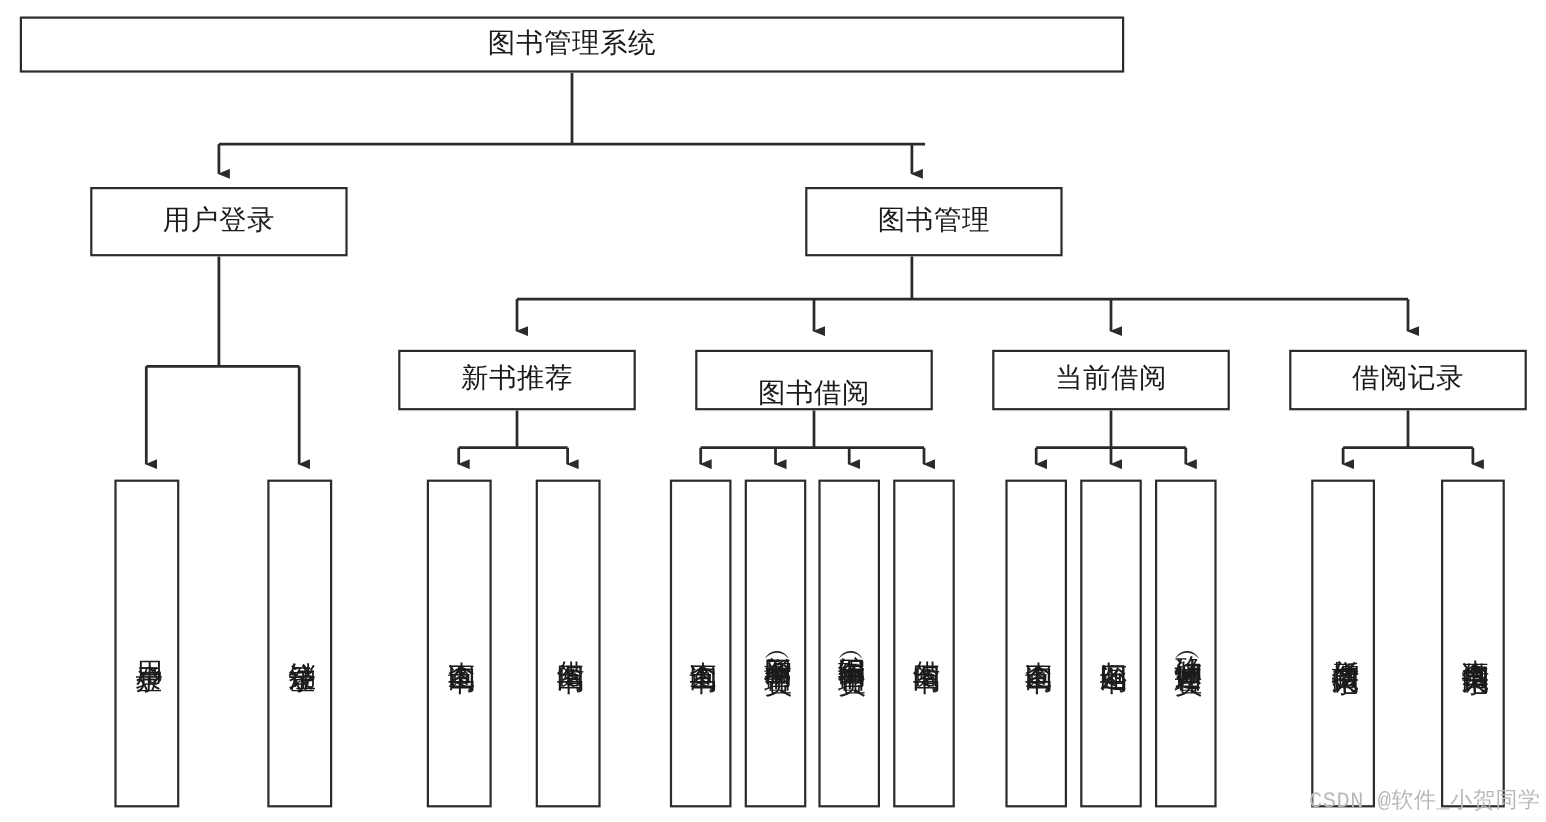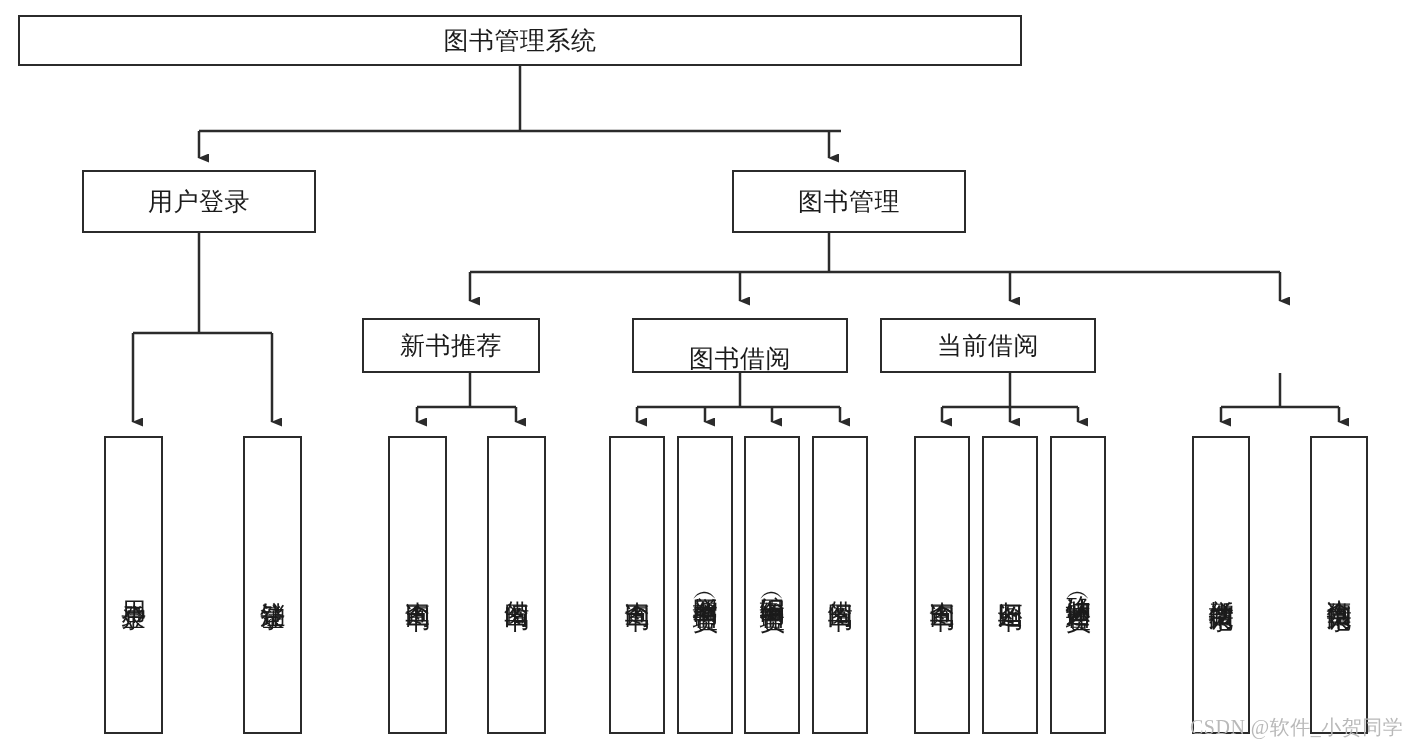--- a/index.html
+++ b/index.html
@@ -5,21 +5,21 @@
   html, body {
     margin: 0;
     padding: 0;
     background: #ffffff;
   }
   #canvas {
     position: relative;
     width: 1405px;
     height: 747px;
     background: #ffffff;
-    font-family: Liberation Serif, serif;
+    font-family: Liberation Mono, monospace;
     overflow: hidden;
   }
   svg.edges {
     position: absolute;
     left: 0;
     top: 0;
     width: 1405px;
     height: 747px;
     pointer-events: none;
   }
@@ -122,28 +122,31 @@
     <span class="lbl">图书管理系统</span>
   </div>
 
   <div class="node horiz" style="left:82px; top:170px; width:234px; height:63px;">
     <span class="lbl">用户登录</span>
   </div>
   <div class="node horiz" style="left:712px; top:170px; width:234px; height:63px;margin-left:20px;">
     <span class="lbl">图书管理</span>
   </div>
 
-  <div class="node horiz" style="left:362px; top:318px; width:178px; height:55px;justify-content:center;">
+  <div class="node horiz" style="left:362px; top:318px; width:216px; height:55px;justify-content:center;">
     <span class="lbl">新书推荐</span>
   </div>
   <div class="node horiz" style="left:632px; top:318px; width:216px; height:55px;align-items:flex-end;">
     <span class="lbl">图书借阅</span>
   </div>
-  <div class="node horiz" style="left:880px; top:318px; width:216px; height:55px;">
+  <div class="node horiz" style="left:902px; top:318px; width:216px; height:55px;">
     <span class="lbl">当前借阅</span>
+  </div>
+  <div class="node horiz" style="left:1172px; top:318px; width:216px; height:55px;">
+    <span class="lbl">借阅记录</span>
   </div>
 
   <div class="node vert" style="left:104px; top:436px; width:59px; height:298px;">
     <span class="lbl">用户登录</span>
   </div>
   <div class="node vert" style="left:243px; top:436px; width:59px; height:298px;">
     <span class="lbl">注销登录</span>
   </div>
 
   <div class="node vert" style="left:388px; top:436px; width:59px; height:298px;">

